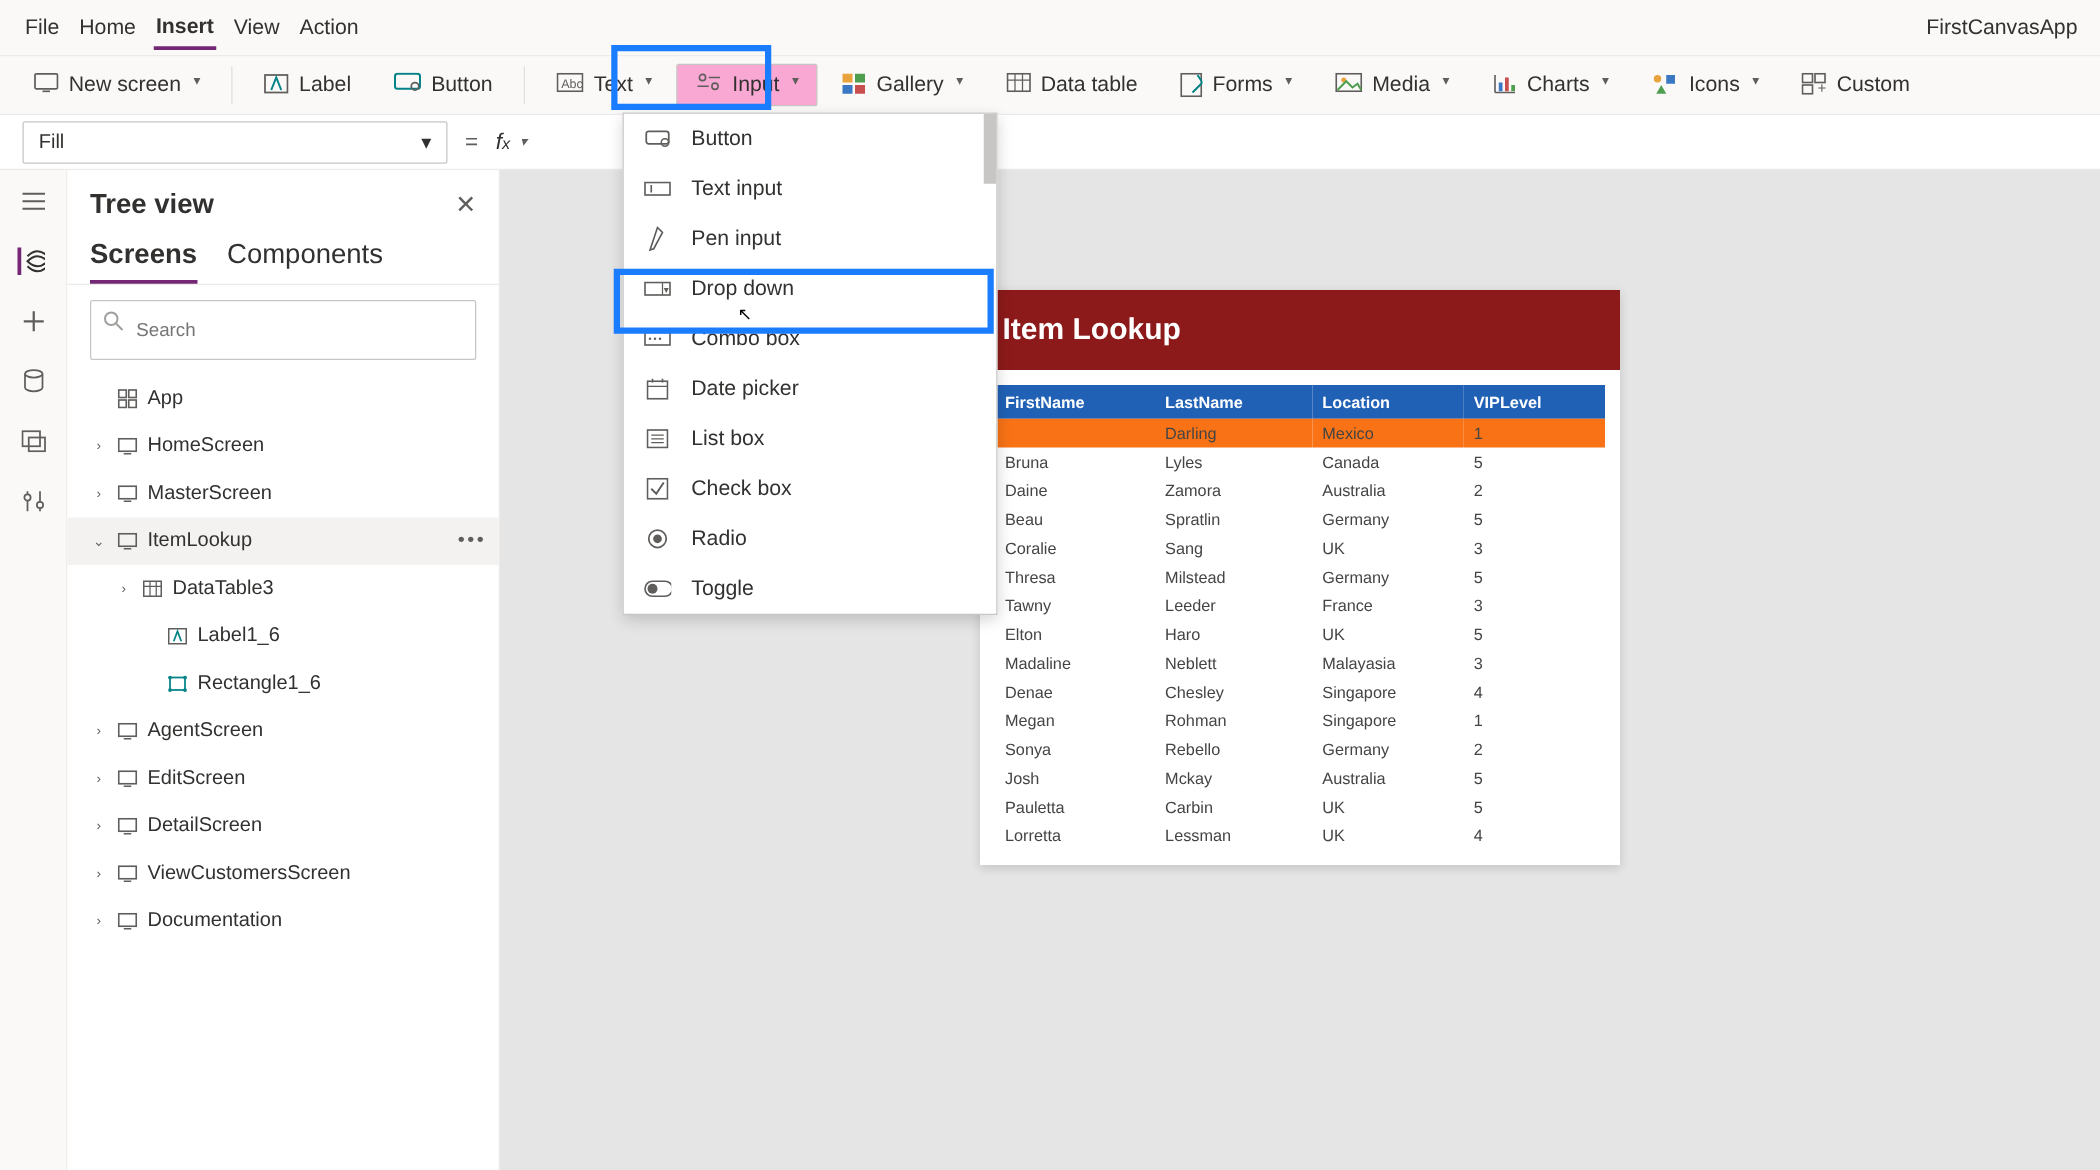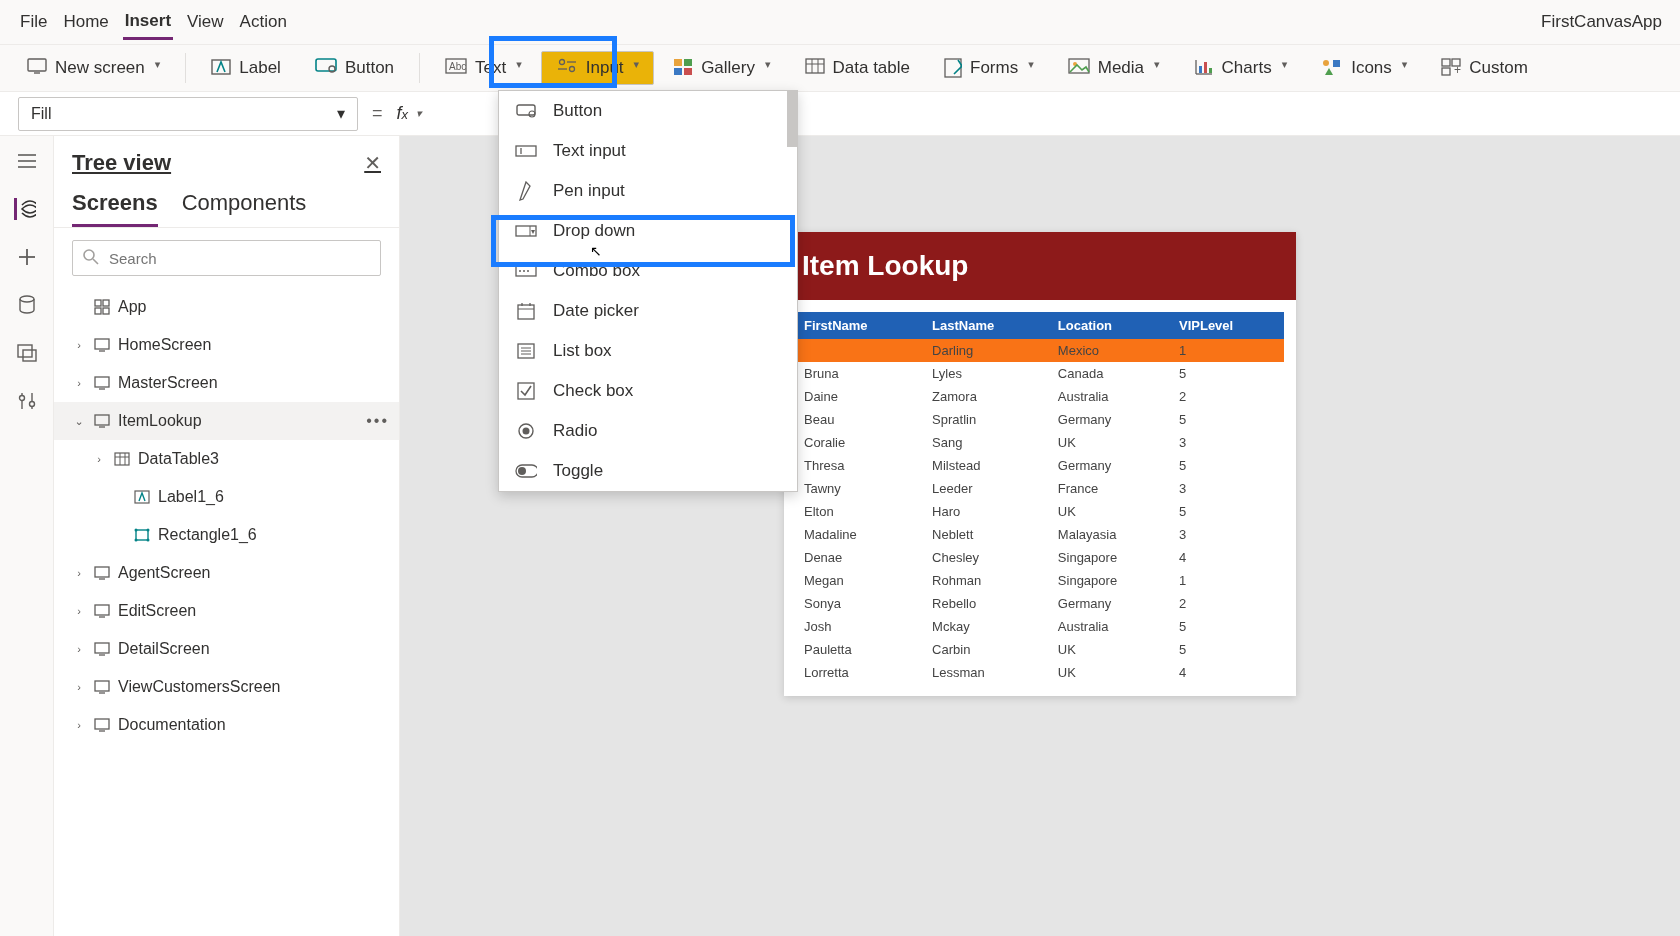--- a/index.html
+++ b/index.html
@@ -9,62 +9,62 @@
 .menubar { height: 44px; display: flex; align-items: center; padding: 0 18px; font-size: 17px; gap: 12px; justify-content: space-between; }
 .menubar .app-title { margin-left: auto; color: #323130; }
 .menubar .item { padding: 6px 2px; cursor: pointer; }
 .menubar .item.active { color: #323130; border-bottom: 3px solid #742774; font-weight: 600; }
 
 
 .ribbon { height: 48px; display: flex; align-items: center; padding: 0 12px; gap: 4px; border-top: 1px solid #edebe9; border-bottom: 1px solid #edebe9; }
 .ribbon-btn { display: inline-flex; align-items: flex-start; gap: 8px; padding: 6px 14px; border-radius: 2px; color: #323130; font-size: 17px; cursor: pointer; border: 1px solid transparent; background: transparent; }
 .ribbon-btn .chev { font-size: 11px; color: #605e5c; margin-left: 2px; }
 .ribbon-sep { width: 1px; height: 30px; background: #e1dfdd; margin: 0 6px; }
-.ribbon-btn.input-active { background: #eab308; border: 1px solid #c8c6c4; }
+.ribbon-btn.input-active { background: #f9a8d4; border: 1px solid #c8c6c4; }
 .highlight-box { position: absolute; border: 5px solid #1a7cff; pointer-events: none; z-index: 50; }
 
 
 .formula-row { height: 44px; display: flex; align-items: center; padding: 0 18px; gap: 14px; border-bottom: 1px solid #edebe9; background: #fff; }
 .prop-select { width: 340px; height: 34px; border: 1px solid #c8c6c4; border-radius: 2px; display: flex; align-items: center; padding: 0 12px; justify-content: space-between; font-size: 16px; background: #fff; }
 .eq { font-size: 18px; color: #605e5c; }
 .fx { font-style: italic; font-size: 18px; font-family: Georgia, serif; display: inline-flex; align-items: center; gap: 8px;}
 .fx .chev { font-size: 11px; color: #605e5c; }
 .formula-input { flex: 1; height: 34px; border: none; outline: none; font-size: 16px; }
 
 
 .body { display: flex; height: calc(936px - 44px - 48px - 44px); }
 
 
 .rail { width: 54px; border-right: 1px solid #edebe9; display: flex; flex-direction: column; align-items: center; padding-top: 14px; gap: 26px; background: #faf9f8; }
 .rail-ic { width: 22px; height: 22px; display: flex; align-items: center; justify-content: center; color: #605e5c; cursor: pointer; }
 .rail-ic.active { border-left: 3px solid #742774; margin-left: -3px; padding-left: 3px; color: #323130; }
 
 
 .tree { width: 346px; border-right: 1px solid #edebe9; background: #fff; padding: 14px 0 0 0; display: flex; flex-direction: column; }
-.tree-hdr { display: flex; justify-content: space-between; align-items: center; padding: 0 18px 8px 18px; text-decoration: underline; }
+.tree-hdr { display: flex; justify-content: space-between; align-items: center; padding: 0 18px 8px 18px; }
 .tree-hdr h2 { font-size: 22px; font-weight: 600; }
 .tree-close { font-size: 20px; color: #605e5c; cursor: pointer; }
 .tree-tabs { display: flex; gap: 24px; padding: 0 18px; border-bottom: 1px solid #edebe9; margin-bottom: 12px; }
 .tree-tab { padding: 6px 0 8px 0; font-size: 22px; cursor: pointer; }
 .tree-tab.active { border-bottom: 3px solid #742774; font-weight: 600; }
 .search-wrap { margin: 0 18px 12px 18px; position: relative; }
-.search-wrap input { width: 100%; height: 36px; border: 1px solid #c8c6c4; border-radius: 2px; padding: 0 12px 0 36px; font-size: 15px; outline: none; }
+.search-wrap input { width: 100%; height: 48px; border: 1px solid #c8c6c4; border-radius: 2px; padding: 0 12px 0 36px; font-size: 15px; outline: none; }
 .search-ic { position: absolute; left: 10px; top: 8px; color: #a19f9d; }
 
 .tree-item { display: flex; align-items: center; height: 38px; padding: 0 10px 0 18px; font-size: 16px; cursor: pointer; gap: 8px; }
 .tree-item .expand { width: 14px; text-align: center; font-size: 11px; color: #605e5c; }
 .tree-item.selected { background: #f3f2f1; }
 .tree-item .more { margin-left: auto; color: #605e5c; letter-spacing: 2px; }
 .tree-item.indent1 { padding-left: 38px; }
 .tree-item.indent2 { padding-left: 58px; }
 
 
 .canvas-wrap { flex: 1; background: #e5e5e5; position: relative; display: flex; align-items: flex-start; justify-content: center; padding-top: 96px; }
 .canvas { width: 512px; background: #fff; box-shadow: 0 2px 8px rgba(0,0,0,.15); }
-.canvas-title { background: #8d1a1a; color: #fff; font-size: 28px; font-weight: 700; padding: 18px 18px; }
+.canvas-title { background: #8d1a1a; color: #fff; font-size: 24px; font-weight: 700; padding: 18px 18px; }
 .dtable { width: calc(100% - 24px); margin: 12px; border-collapse: collapse; font-size: 13px; }
 .dtable thead th { background: #2061b5; color: #fff; font-weight: 600; padding: 6px 8px; text-align: left; font-size: 13px; }
 .dtable tbody tr:nth-child(1) td { background: #f97316; }
 .dtable td { padding: 4px 8px; color: #444; }
 
 
 .dropdown { position: absolute; left: 498px; top: 90px; width: 300px; background: #fff; border: 1px solid #c8c6c4; box-shadow: 0 4px 12px rgba(0,0,0,.18); z-index: 40; }
 .dd-item { display: flex; align-items: center; gap: 16px; padding: 10px 16px; font-size: 17px; cursor: pointer; }
 .dd-item .ic { width: 22px; display: flex; justify-content: center; color: #605e5c; }
 .dd-scroll { position: absolute; right: 0; top: 0; width: 10px; height: 56px; background: #c8c6c4; }

